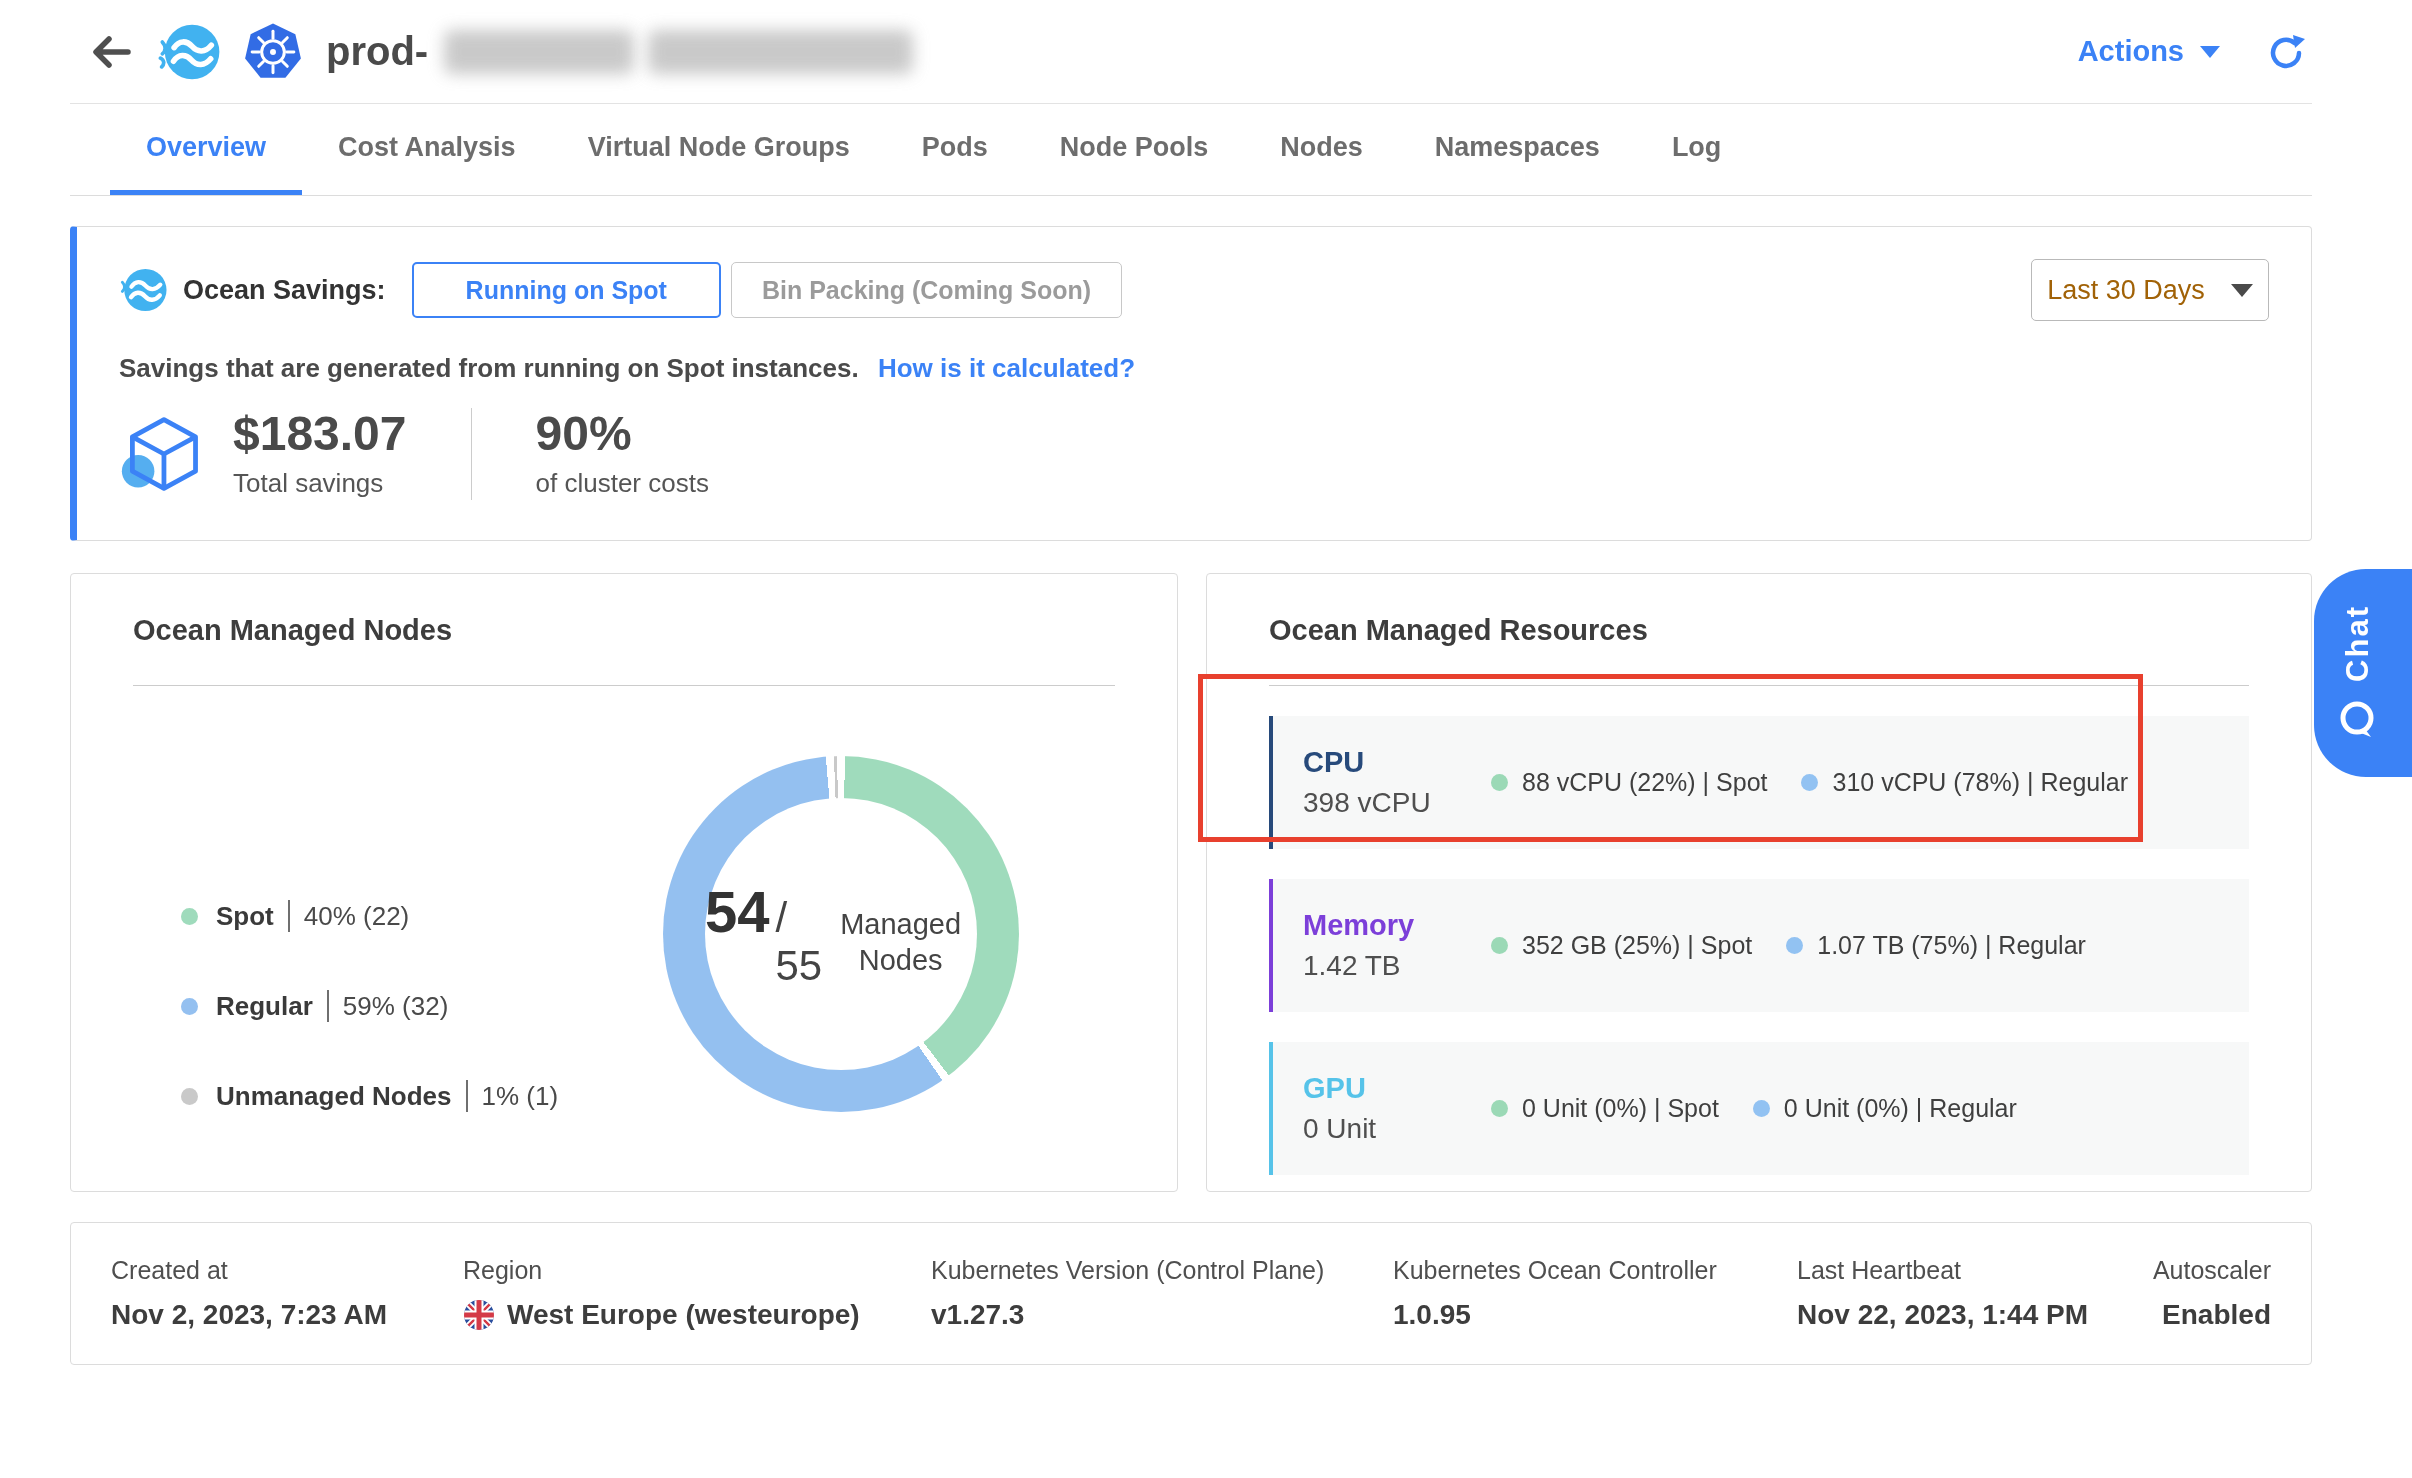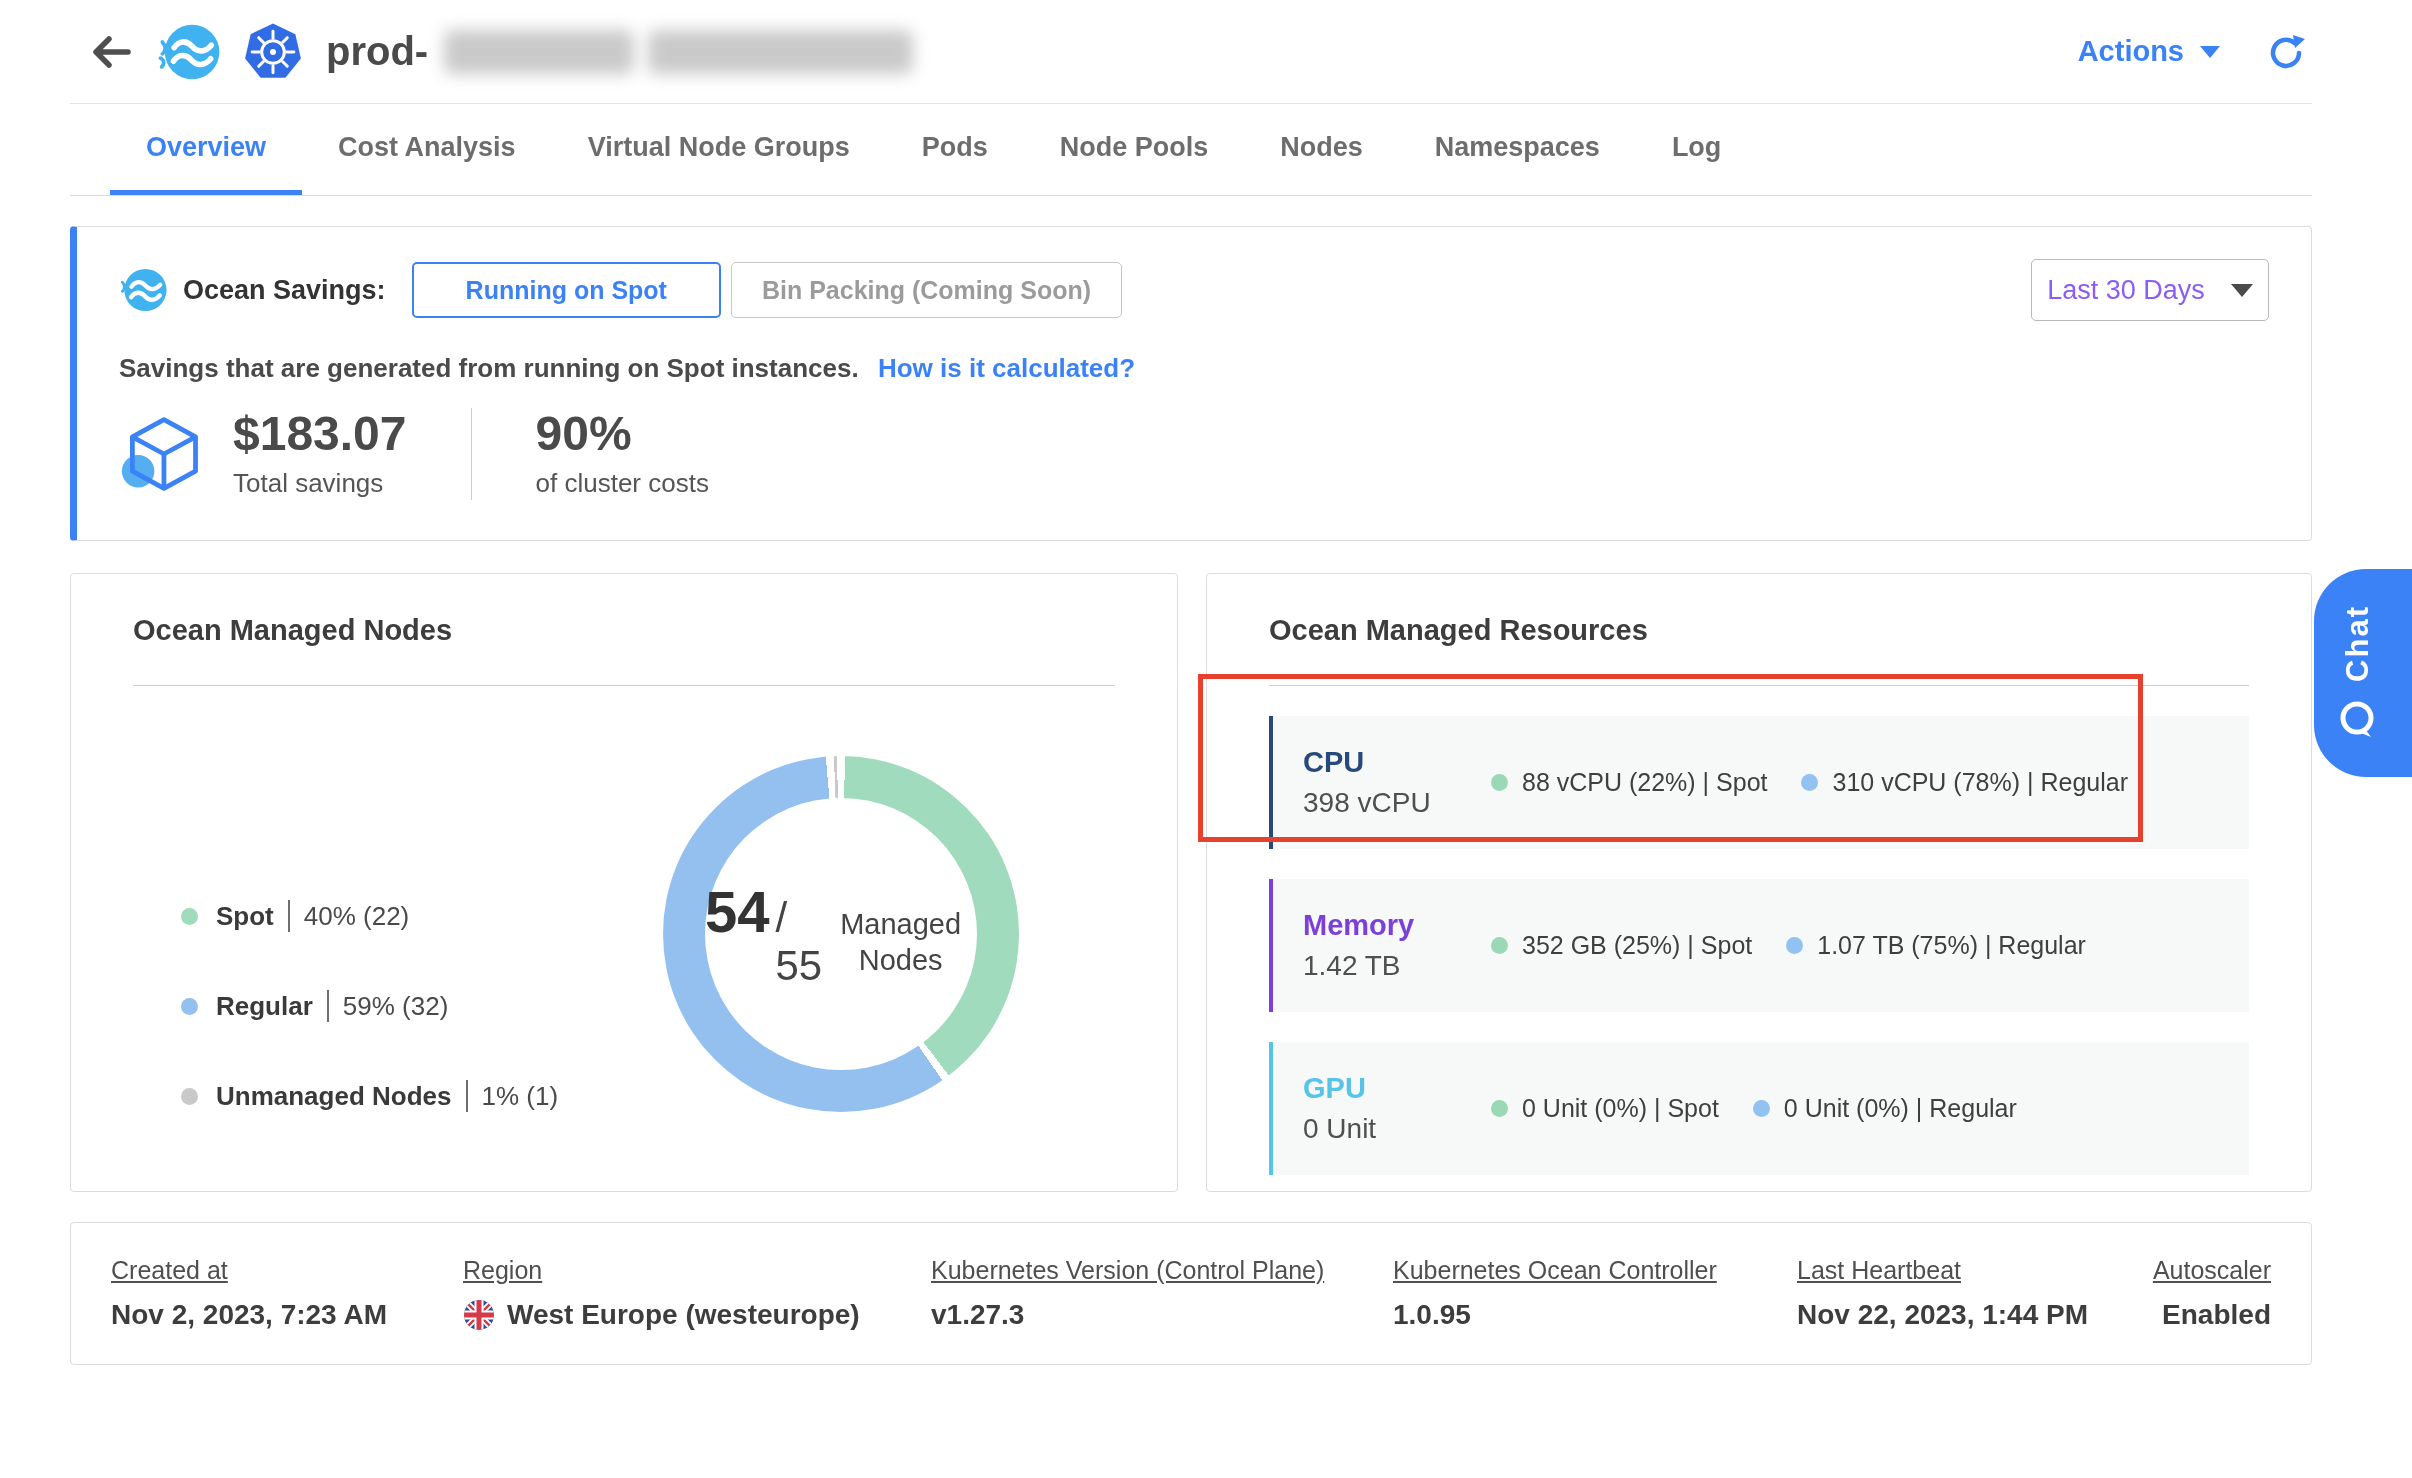--- a/index.html
+++ b/index.html
@@ -30,21 +30,21 @@
 
   
   .savings { margin-top:30px; border:1px solid #dcdcdc; border-left:7px solid #3b82f6; border-radius:4px; padding:32px 42px 40px 42px; position:relative; }
   .savings-top { display:flex; align-items:center; }
   .wave-icon-sm { width:48px; height:48px; }
   .savings-title { font-size:27px; font-weight:bold; color:#333; margin-left:16px; }
   .toggle-group { display:flex; gap:10px; margin-left:26px; }
   .toggle-btn { height:56px; display:flex; align-items:center; border-radius:5px; font-size:25px; font-weight:bold; background:#fff; cursor:pointer; white-space:nowrap; }
   .toggle-btn.on  { border:2px solid #3b82f6; color:#3b82f6; padding:0 52px; }
   .toggle-btn.off { border:1px solid #c8c8c8; color:#9b9b9b; padding:0 30px; }
-  .period-select { margin-left:auto; width:238px; height:62px; border:1px solid #b9b9b9; border-radius:5px; display:flex; align-items:center; justify-content:center; gap:26px; font-size:27px; color:#8b5cf6; cursor:pointer; }
+  .period-select { margin-left:auto; width:238px; height:62px; border:1px solid #b9b9b9; border-radius:5px; display:flex; align-items:center; justify-content:center; gap:26px; font-size:27px; color:#a16207; cursor:pointer; }
   .period-caret { width:0; height:0; border-left:11px solid transparent; border-right:11px solid transparent; border-top:13px solid #4a4a4a; }
   .savings-desc { margin-top:32px; font-size:26px; font-weight:bold; color:#4a4a4a; }
   .savings-desc a { color:#3b82f6; text-decoration:none; margin-left:12px; cursor:pointer; }
   .savings-stats { margin-top:24px; display:flex; align-items:center; }
   .cube-icon { width:88px; height:92px; margin-right:26px; }
   .stat-big { font-size:48px; font-weight:bold; color:#4a4a4a; line-height:1; }
   .stat-sub { font-size:26px; color:#555; margin-top:10px; }
   .v-div { width:1px; align-self:stretch; background:#ccc; margin:0 64px; }
 
   
@@ -79,21 +79,21 @@
   .res-stats { display:flex; align-items:center; gap:34px; font-size:25px; color:#3f3f3f; }
   .res-stat { display:flex; align-items:center; gap:14px; white-space:nowrap; }
   .highlight-box { position:absolute; left:-9px; top:100px; width:945px; height:168px; border:5px solid #e8402e; z-index:5; pointer-events:none; }
 
   
   .footer-bar { margin-top:30px; border:1px solid #dcdcdc; border-radius:4px; height:143px; display:flex; align-items:center; padding:0 40px; }
   .finfo { }
   .finfo.w1 { width:352px; } .finfo.w2 { width:468px; } .finfo.w3 { width:462px; } .finfo.w4 { width:404px; }
   .finfo.grow { flex:1; }
   .finfo.right { text-align:right; }
-  .finfo-label { font-size:25px; color:#4f4f4f;text-decoration:underline; }
+  .finfo-label { font-size:25px; color:#4f4f4f; }
   .finfo-value { font-size:28px; font-weight:bold; color:#3d3d3d; margin-top:14px; display:flex; align-items:center; gap:12px; }
   .finfo.right .finfo-value { justify-content:flex-end; }
   .flag { width:32px; height:32px; flex:none; }
 
   
   .chat-btn { position:absolute; right:0; top:569px; width:98px; height:208px; background:#3b82f6; border-radius:52px 0 0 52px; display:flex; flex-direction:column; align-items:center; justify-content:center; gap:18px; padding-right:10px; cursor:pointer; z-index:10; }
   .chat-text { writing-mode:vertical-rl; transform:rotate(180deg); color:#fff; font-size:31px; font-weight:bold; letter-spacing:2px; }
 </style>
 </head>
 <body>

